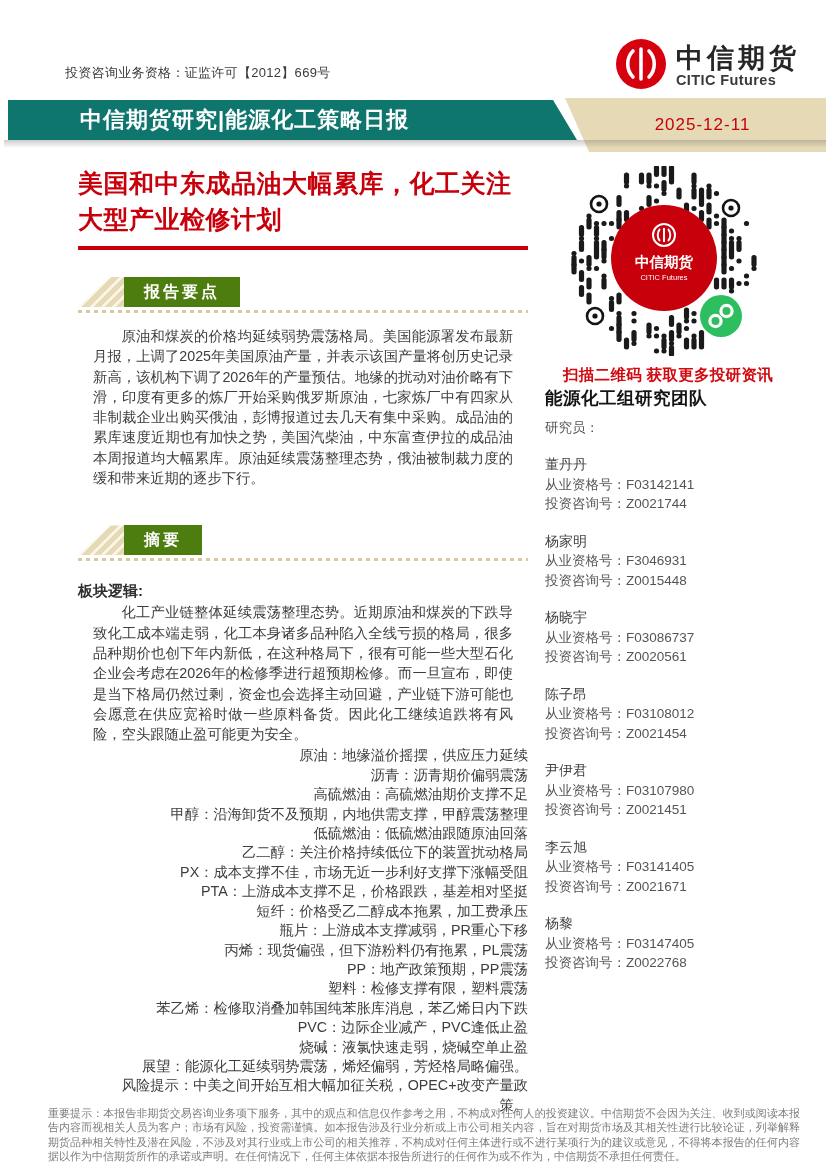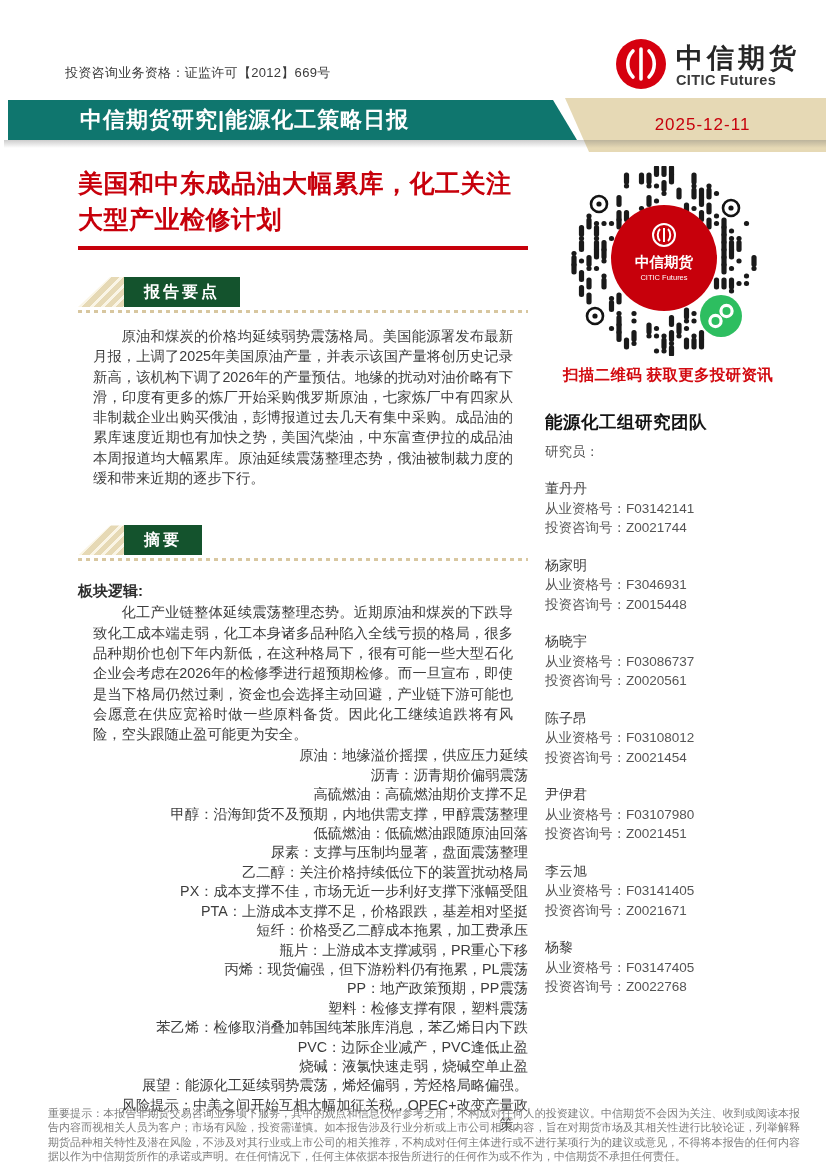--- a/index.html
+++ b/index.html
@@ -28,36 +28,36 @@
     color:#fff;font-size:22px;font-weight:bold;line-height:40px;
     padding-left:72px;box-sizing:border-box;letter-spacing:1px;white-space:nowrap;}
   
   .left-col{position:absolute;left:78px;top:166px;width:450px;}
   .report-title{font-size:25px;font-weight:bold;color:#C7000B;line-height:1.42;letter-spacing:.5px;margin:0;}
   .red-rule{height:4px;background:#C7000B;margin-top:9px;}
   .badge-row{margin-top:27px;display:flex;height:30px;}
   .badge-tri{width:46px;height:30px;
     background:repeating-linear-gradient(135deg,#E6D9B5 0 5px,#FAF5E6 5px 8px);
     clip-path:polygon(0 100%,32px 0,46px 0,46px 100%);}
-  .badge-box{background:#14532d;color:#fff;font-size:16px;font-weight:bold;
+  .badge-box{background:#4d7c0f;color:#fff;font-size:16px;font-weight:bold;
     letter-spacing:3px;padding:0 20px;line-height:30px;}
   .dotted{height:3px;margin-top:3px;
     background:repeating-linear-gradient(90deg,#D8C7A0 0 4px,transparent 4px 8px);}
   .para{margin:13px 15px 0;font-size:14.3px;color:#3d3d3d;line-height:20.3px;
     text-align:justify;text-indent:2em;}
   .bold-label{margin-top:21px;font-weight:bold;font-size:15px;color:#2d2d2d;}
   .logic-para{margin-top:1px;}
   .item-list{list-style:none;margin:2px 0 0;padding:0 0 0 2em;
     font-size:14.3px;color:#3d3d3d;line-height:19.4px;text-align:right;}
   
   .right-col{position:absolute;left:545px;top:166px;width:260px;}
   .qr-wrap{width:190px;height:190px;margin-left:24px;}
   .scan-text{margin-top:9px;width:246px;text-align:center;
     font-size:15.5px;font-weight:bold;color:#D20A10;letter-spacing:.3px;}
-  .team-title{margin-top:24px;font-size:17.5px;font-weight:bold;color:#141414;letter-spacing:.5px;}
+  .team-title{font-size:17.5px;font-weight:bold;color:#141414;letter-spacing:.5px;}
   .researcher-label{margin-top:9px;font-size:13.5px;color:#555;}
   .res-block{margin-top:18px;font-size:13.5px;color:#555;line-height:19.5px;}
   .res-name{font-size:14px;color:#444;}
   
   .disclaimer{position:absolute;left:48px;right:26px;top:1106px;
     font-size:11px;color:#7c7c7c;line-height:14.4px;text-align:justify;}
 </style>
 </head>
 <body>
 
@@ -108,21 +108,20 @@
 
   <div class="bold-label">板块逻辑:</div>
   <p class="para logic-para">化工产业链整体延续震荡整理态势。近期原油和煤炭的下跌导致化工成本端走弱，化工本身诸多品种陷入全线亏损的格局，很多品种期价也创下年内新低，在这种格局下，很有可能一些大型石化企业会考虑在2026年的检修季进行超预期检修。而一旦宣布，即使是当下格局仍然过剩，资金也会选择主动回避，产业链下游可能也会愿意在供应宽裕时做一些原料备货。因此化工继续追跌将有风险，空头跟随止盈可能更为安全。</p>
 
   <ul class="item-list">
       <li>原油：地缘溢价摇摆，供应压力延续</li>
       <li>沥青：沥青期价偏弱震荡</li>
       <li>高硫燃油：高硫燃油期价支撑不足</li>
       <li>甲醇：沿海卸货不及预期，内地供需支撑，甲醇震荡整理</li>
       <li>低硫燃油：低硫燃油跟随原油回落</li>
-      <li>尿素：支撑与压制均显著，盘面震荡整理</li>
       <li>乙二醇：关注价格持续低位下的装置扰动格局</li>
       <li>PX：成本支撑不佳，市场无近一步利好支撑下涨幅受阻</li>
       <li>PTA：上游成本支撑不足，价格跟跌，基差相对坚挺</li>
       <li>短纤：价格受乙二醇成本拖累，加工费承压</li>
       <li>瓶片：上游成本支撑减弱，PR重心下移</li>
       <li>丙烯：现货偏强，但下游粉料仍有拖累，PL震荡</li>
       <li>PP：地产政策预期，PP震荡</li>
       <li>塑料：检修支撑有限，塑料震荡</li>
       <li>苯乙烯：检修取消叠加韩国纯苯胀库消息，苯乙烯日内下跌</li>
       <li>PVC：边际企业减产，PVC逢低止盈</li>

